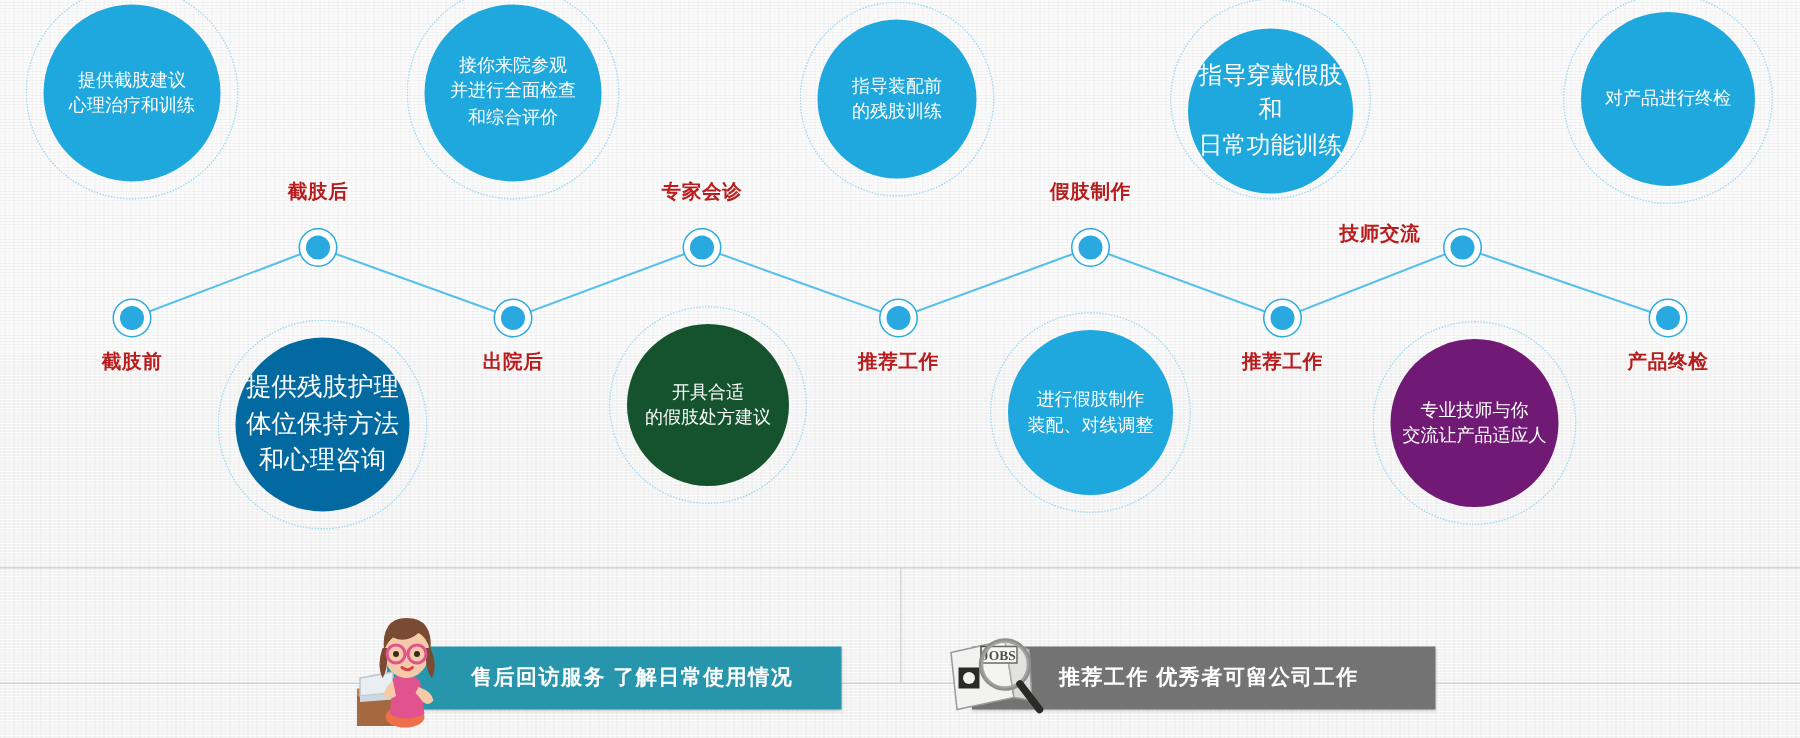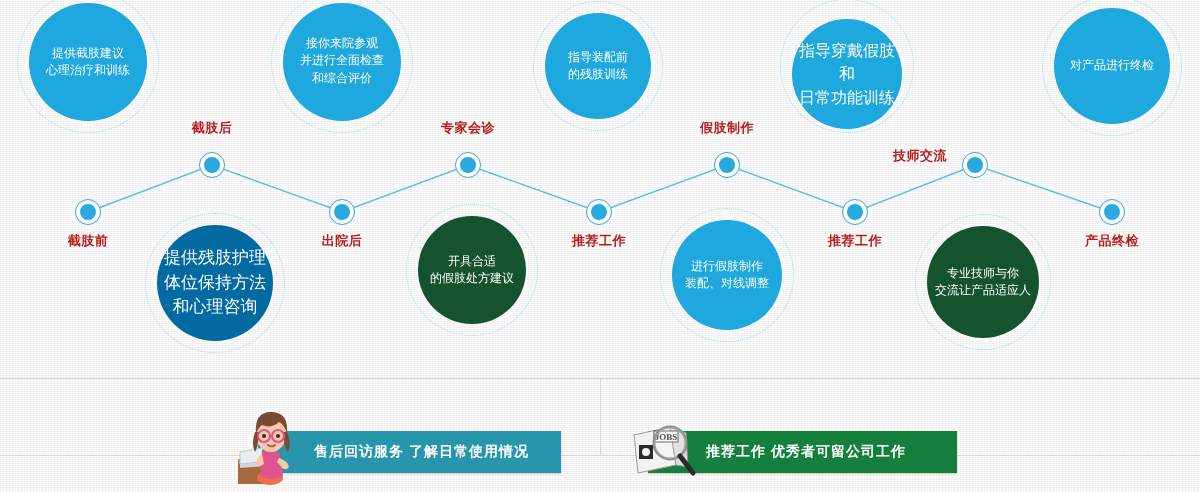--- a/index.html
+++ b/index.html
@@ -149,21 +149,21 @@
     <div class="bubble" style="left: 418px; top: 216px; width: 108px; height: 108px; font-size: 12px; background: #14532d;">
       <span class="btxt">开具合适
 的假肢处方建议</span>
     </div>
     <div class="bubble-ring" style="left: 660px; top: 208px; width: 134px; height: 134px;"></div>
     <div class="bubble" style="left: 672px; top: 220px; width: 110px; height: 110px; font-size: 12px; background: rgb(31, 168, 221);">
       <span class="btxt">进行假肢制作
 装配、对线调整</span>
     </div>
     <div class="bubble-ring" style="left: 915px; top: 214px; width: 136px; height: 136px;"></div>
-    <div class="bubble" style="left: 927px; top: 226px; width: 112px; height: 112px; font-size: 12px; background: #14532d;">
+    <div class="bubble" style="left: 927px; top: 226px; width: 112px; height: 112px; font-size: 12px; background: #701a75;">
       <span class="btxt">专业技师与你
 交流让产品适应人</span>
     </div>
   </div>
 <div id="node-layer">
     <div class="node" style="left: 75px; top: 199px;"></div>
     <div class="node-label" style="left: 88px; top: 232px; transform: translateX(-50%);">截肢前</div>
     <div class="node" style="left: 199px; top: 152px;"></div>
     <div class="node-label" style="left: 212px; top: 119px; transform: translateX(-50%);">截肢后</div>
     <div class="node" style="left: 329px; top: 199px;"></div>
@@ -198,21 +198,21 @@
         <path d="M24 26 q-2 -22 15 -22 q18 0 16 22 q-3 -10 -8 -12 q-8 7 -17 3 q-4 3 -6 9 z" fill="#7a4a33"></path>
         <path d="M23 24 q-4 12 0 20 q4 -6 3 -20 z" fill="#7a4a33"></path>
         <path d="M55 24 q5 12 1 20 q-5 -6 -4 -20 z" fill="#7a4a33"></path>
         <circle cx="32" cy="28" r="6" fill="none" stroke="#e0538f" stroke-width="2"></circle>
         <circle cx="46" cy="28" r="6" fill="none" stroke="#e0538f" stroke-width="2"></circle>
         <line x1="38" y1="28" x2="40" y2="28" stroke="#e0538f" stroke-width="2"></line>
         <circle cx="32" cy="28" r="2" fill="#3b2a22"></circle>
         <circle cx="46" cy="28" r="2" fill="#3b2a22"></circle>
         <path d="M36 37 q4 3 7 0" stroke="#d1484c" stroke-width="2" fill="none" stroke-linecap="round"></path>
       </svg></div>
-    <div class="banner" style="left: 648px; top: 431px; width: 309px; background: #15803d;">
+    <div class="banner" style="left: 648px; top: 431px; width: 309px; background: #737373;">
       <span class="banner-text" style="margin-left: 58px;">推荐工作  优秀者可留公司工作</span>
     </div>
     <div class="banner-icon" style="left: 630px; top: 415px;"><svg width="66" height="64" viewBox="0 0 66 64">
         <polygon points="4,20 40,12 46,50 8,58" fill="#f2f2f0" stroke="#9a9a98" stroke-width="1"></polygon>
         <polygon points="40,12 56,18 58,52 46,50" fill="#dcdcda" stroke="#9a9a98" stroke-width="1"></polygon>
         <rect x="24" y="16" width="24" height="11" fill="#f7f7f5" stroke="#4a4a48" stroke-width="1"></rect>
         <text x="36" y="25" font-size="9" font-family="Liberation Serif, serif" font-weight="bold" text-anchor="middle" fill="#2a2a28">JOBS</text>
         <rect x="9" y="30" width="14" height="14" fill="#2a2a28"></rect>
         <circle cx="16" cy="37" r="4" fill="#f2f2f0"></circle>
         <g>

